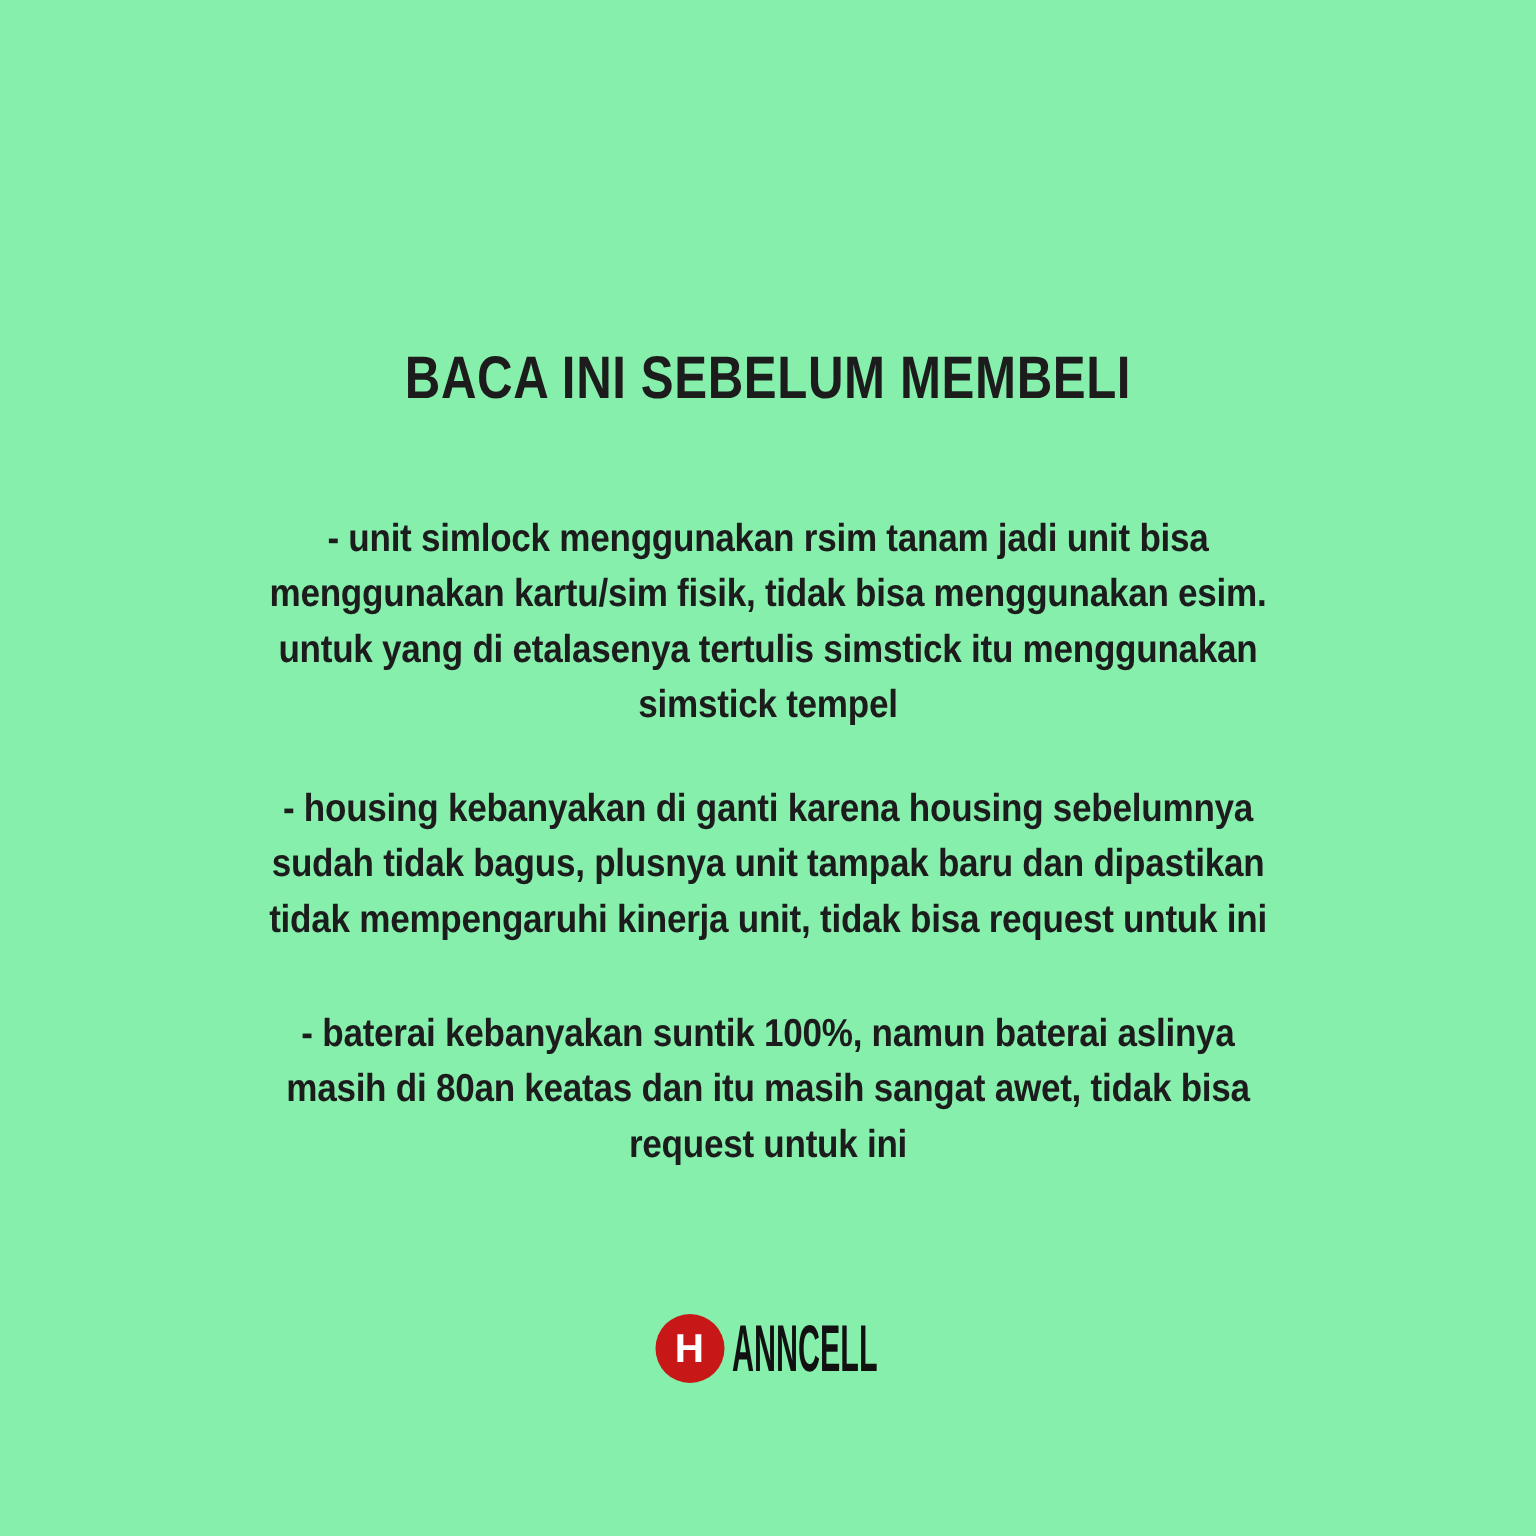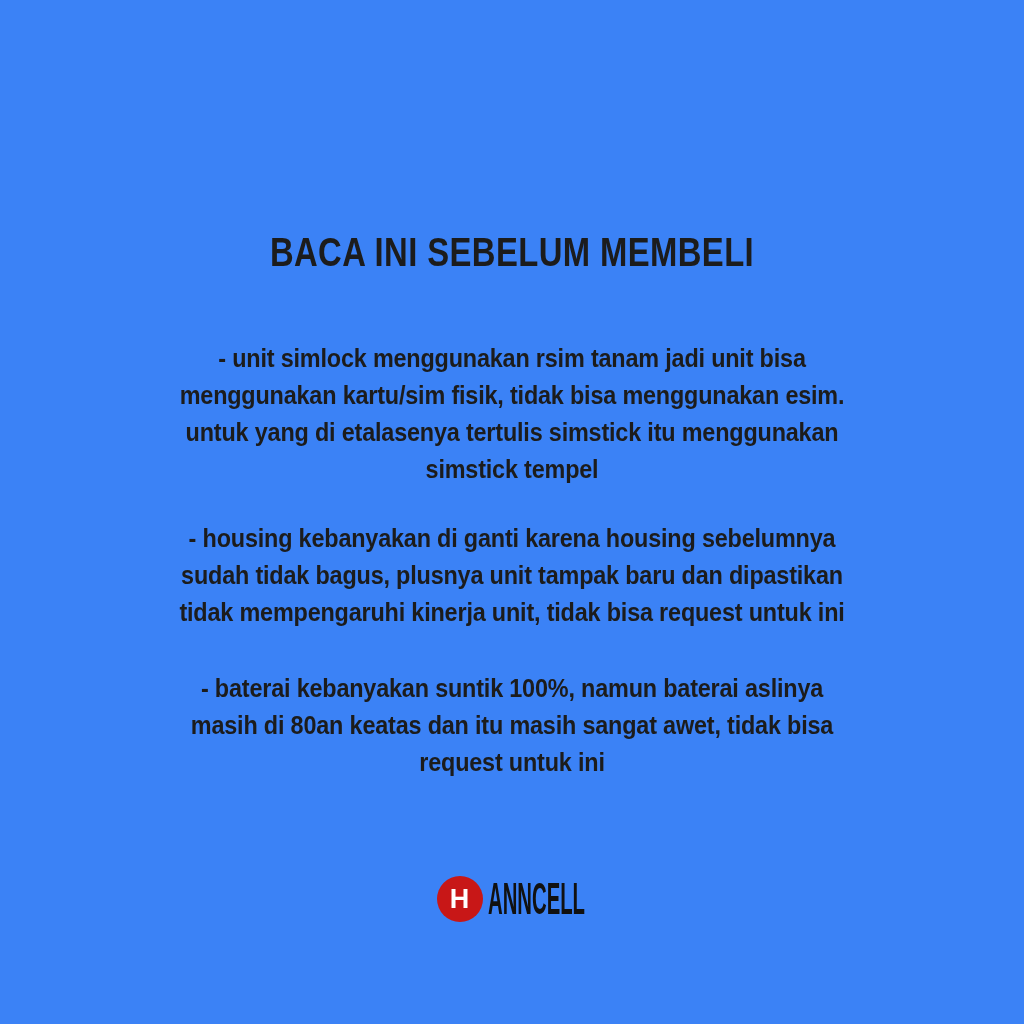--- a/index.html
+++ b/index.html
@@ -4,21 +4,21 @@
 <style>
   html, body {
     margin: 0;
     padding: 0;
     background: #ffffff;
   }
   .canvas {
     position: relative;
     width: 1024px;
     height: 1024px;
-    background: #3b82f6;
+    background: #86efac;
     overflow: hidden;
     font-family: "Liberation Sans", sans-serif;
     color: #1c1c1c;
   }
   .title {
     position: absolute;
     top: 230px;
     left: 0;
     width: 100%;
     margin: 0;

